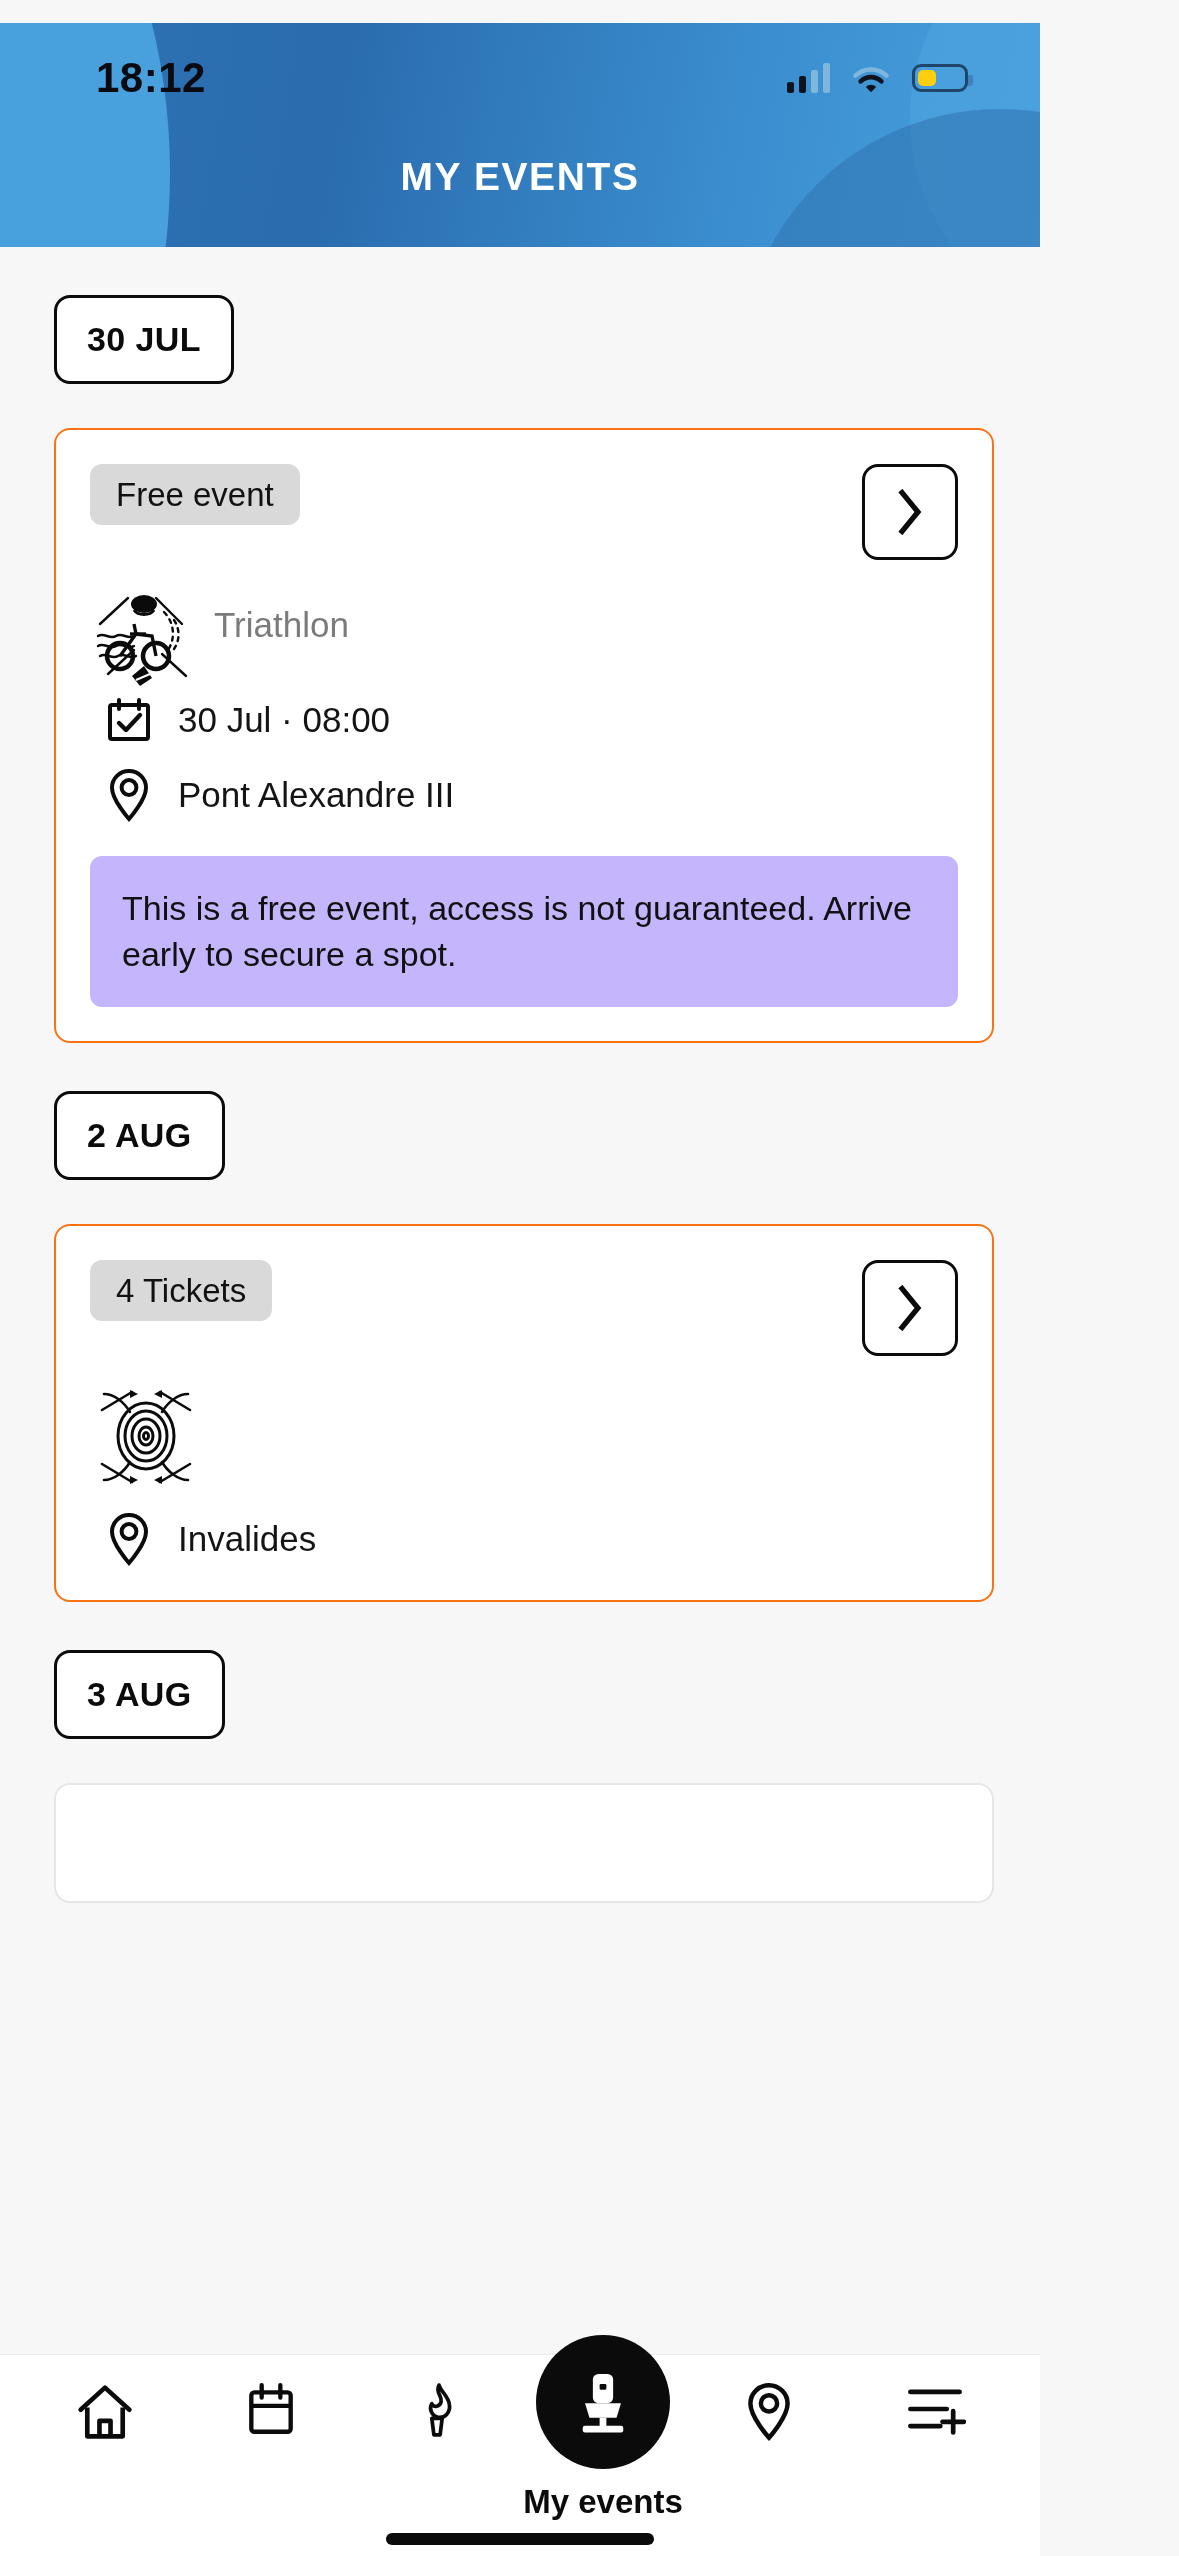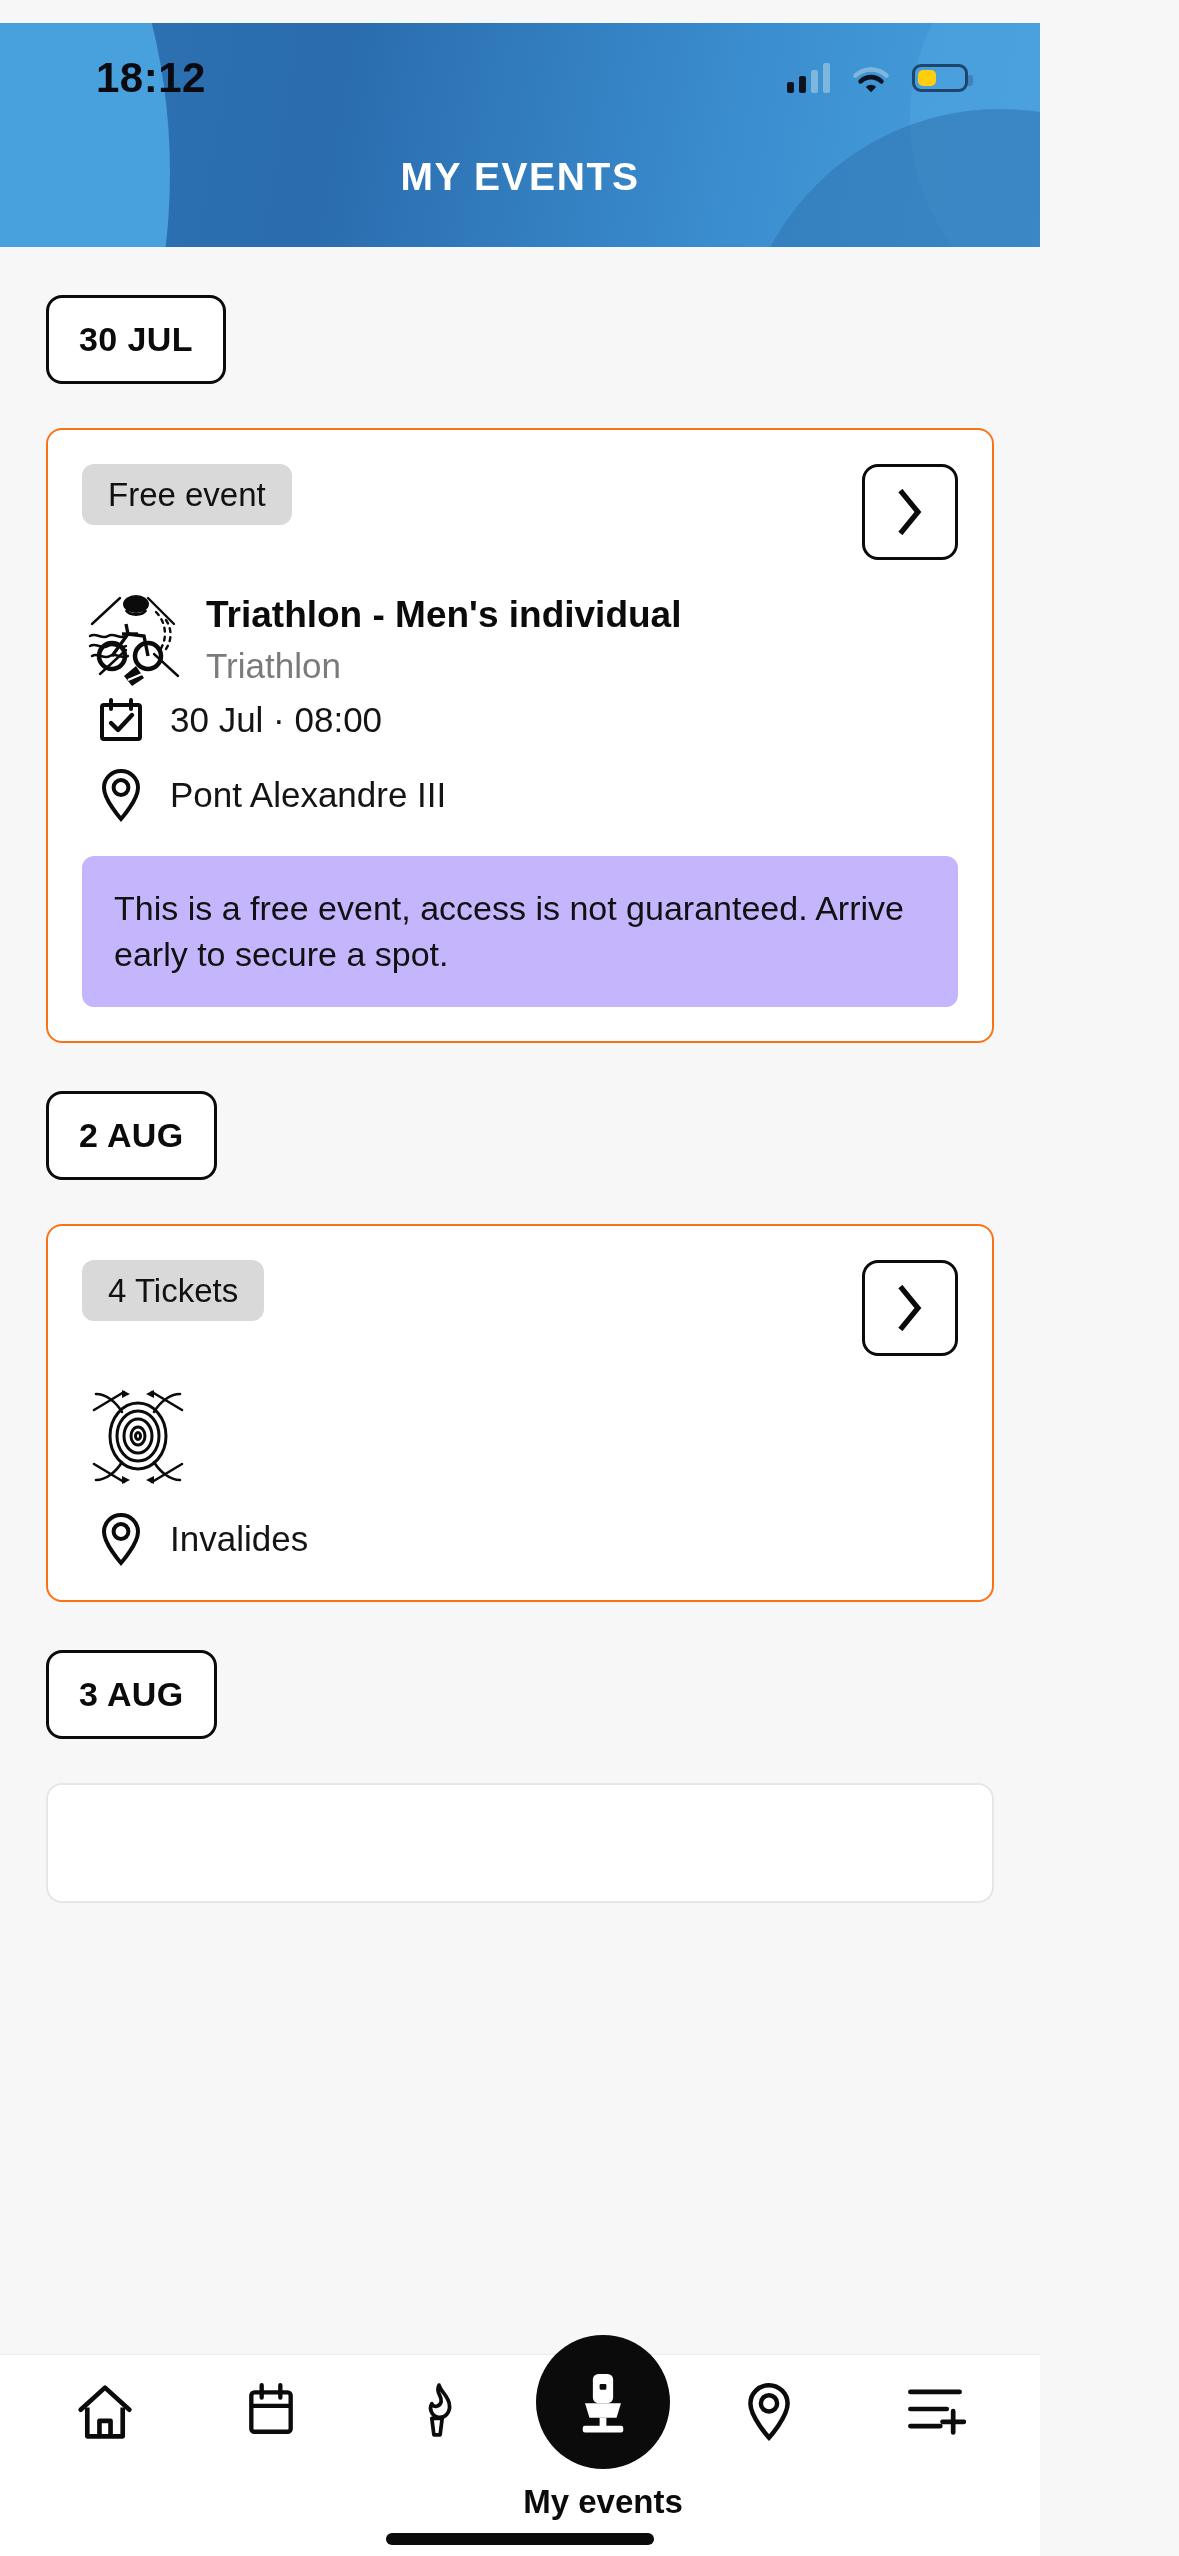--- a/index.html
+++ b/index.html
@@ -61,21 +61,21 @@
 
   .hdr-title {
     position:absolute; left:0; right:0; top:132px; text-align:center;
     font-size:39px; font-weight:700; color:#ffffff; letter-spacing:1.6px;
     z-index:5;
   }
 
   
   .content {
     position:absolute; top:224px; left:0; right:0; bottom:225px;
-    background:#f7f7f7; padding:0 0 0 0; overflow:hidden;
+    background:#f7f7f7; padding:0 0 0 8px; overflow:hidden;
   }
 
   .date-chip {
     margin:48px 0 0 46px; display:inline-flex; align-items:center; justify-content:center;
     border:3px solid #0b0b0b; border-radius:16px;
     background:#ffffff; padding:22px 30px;
     font-size:34px; font-weight:700; color:#0b0b0b; letter-spacing:.4px;
   }
 
   .card {
@@ -218,21 +218,20 @@
               <circle cx="30" cy="76" r="13" stroke="#0b0b0b" stroke-width="4.5" fill="none"></circle>
               <circle cx="66" cy="76" r="13" stroke="#0b0b0b" stroke-width="4.5" fill="none"></circle>
               <path d="M30 76 L46 54 L62 56 L66 76" stroke="#0b0b0b" stroke-width="3.4" fill="none"></path>
               <path d="M40 54 L56 54" stroke="#0b0b0b" stroke-width="3.4"></path>
               <path d="M46 54 L44 44" stroke="#0b0b0b" stroke-width="3.4"></path>
               <path d="M54 86 L62 98 L50 106 L42 96z" fill="#0b0b0b"></path>
               <path d="M46 100 L60 94" stroke="#fff" stroke-width="2"></path>
             </svg>
           </div>
           <div class="ev-text">
-            <div class="ev-title">Triathlon - Men's individual</div>
             <div class="ev-sub">Triathlon</div>
           </div>
         </div>
 
         <div class="meta-row">
           <span class="meta-icon">
             <svg viewBox="0 0 48 48" width="48" height="48">
               <rect x="5" y="9" width="38" height="34" rx="2" stroke="#0b0b0b" stroke-width="4" fill="none"></rect>
               <path d="M14 4 L14 13 M34 4 L34 13" stroke="#0b0b0b" stroke-width="4" stroke-linecap="round"></path>
               <path d="M14 27 L21 34 L35 19" stroke="#0b0b0b" stroke-width="4.4" fill="none" stroke-linecap="round" stroke-linejoin="round"></path>

